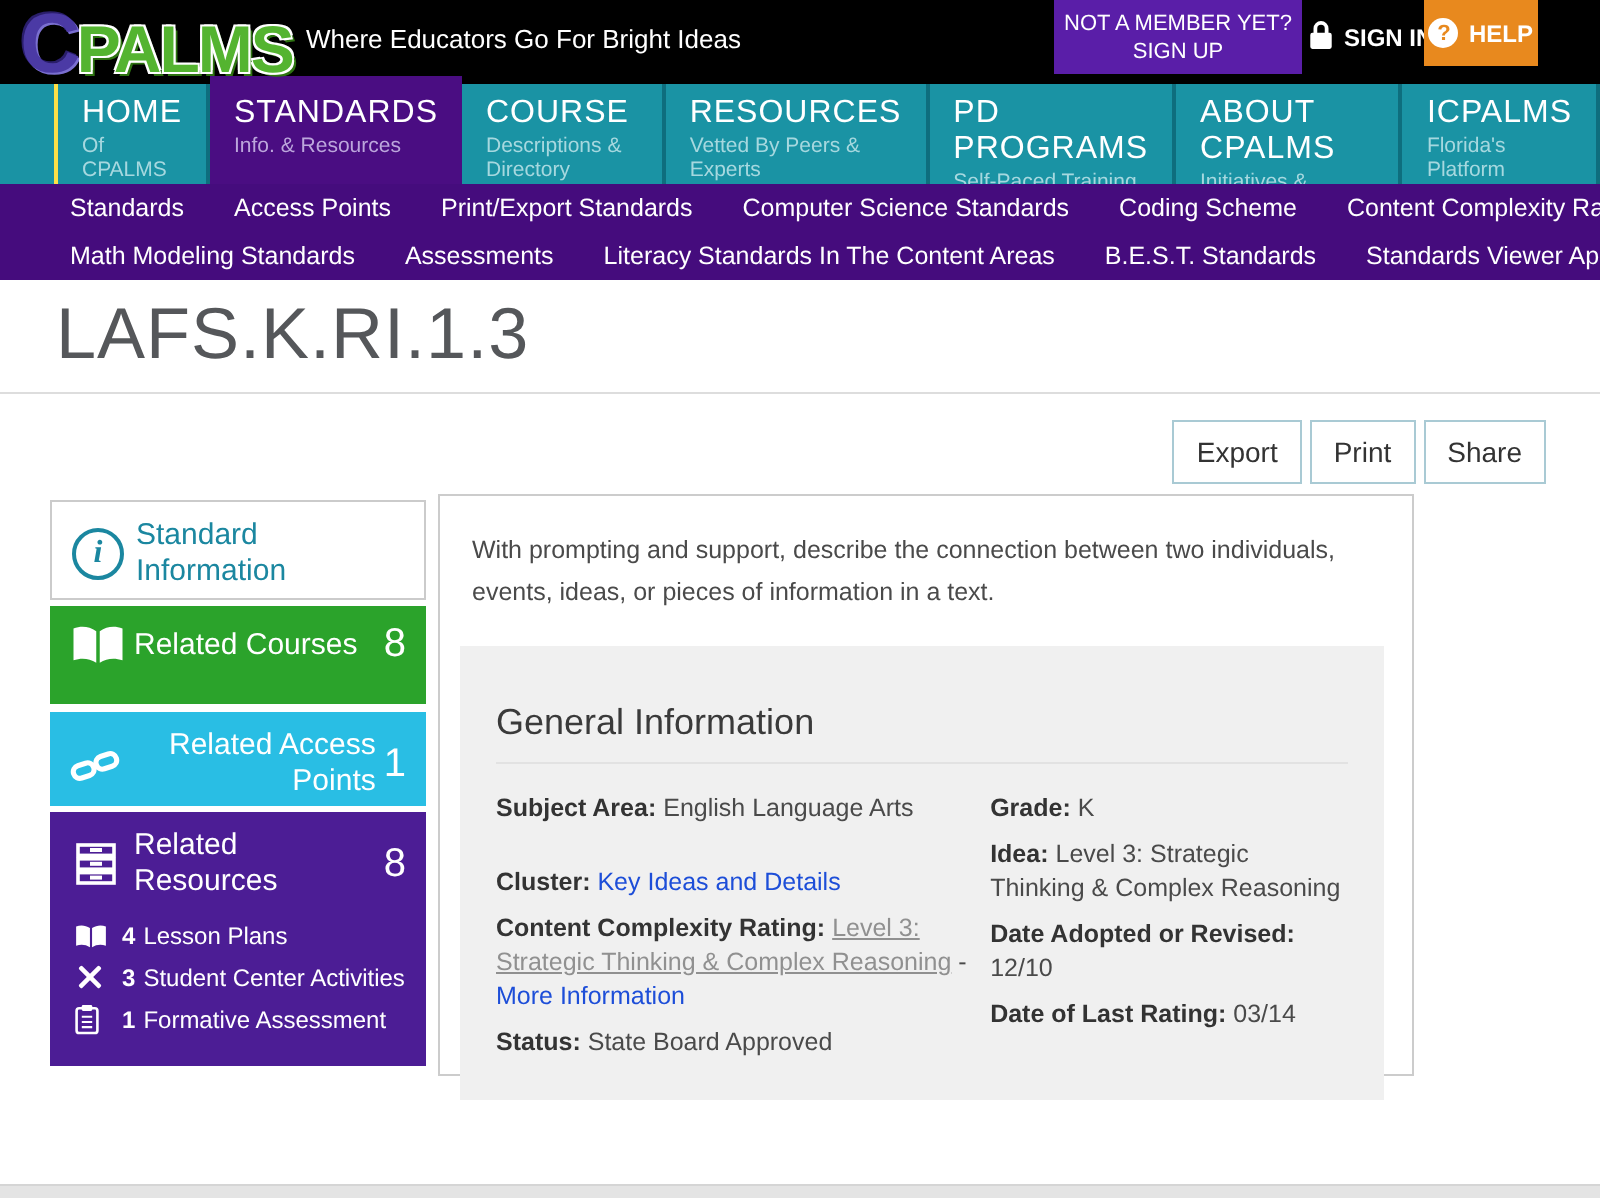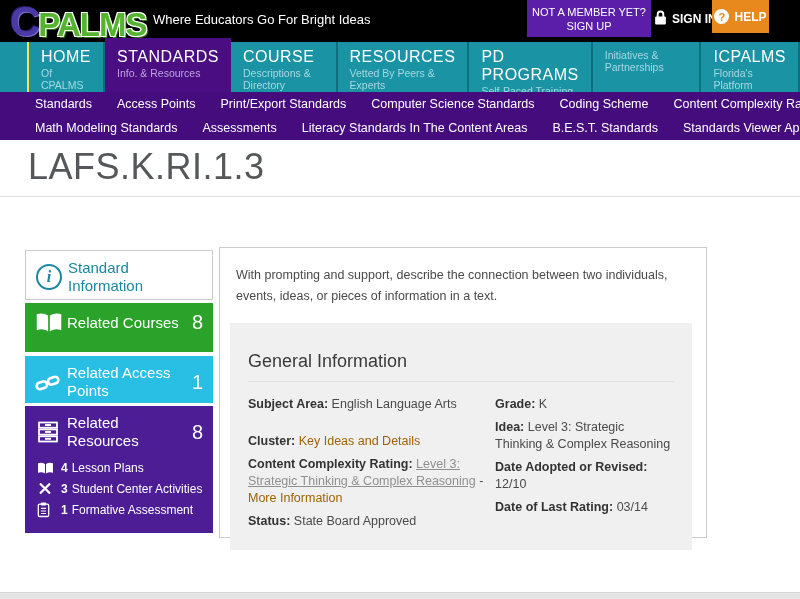--- a/index.html
+++ b/index.html
@@ -51,38 +51,38 @@
   .sb-head { display:flex; align-items:center; padding:8px 10px; }
   .sb-icon { width:32px; flex:0 0 32px; display:flex; align-items:center; }
   .sb-label { flex:1; font-size:15px; line-height:18px; }
   .sb-count { font-size:20px; padding-left:4px; }
   .std-info { top:250px; height:50px; background:#fff; border:1px solid #CBCBCB; color:#1B87A0; }
   .std-info .sb-label { font-size:15px; }
   .info-circle { width:26px; height:26px; border-radius:50%; border:2px solid #1B87A0; color:#1B87A0;
                  font-family:"Liberation Serif", serif; font-style:italic; font-weight:bold; font-size:16px;
                  display:flex; align-items:center; justify-content:center; }
   .courses { top:303px; height:49px; background:#2BA32B; }
-  .access  { top:356px; height:47px; background:#29BEE4; }
+  .access  { top:356px; height:47px; background:#29BEE4;text-align:right; }
   .resources { top:406px; height:127px; background:#4c1d95; }
   .sub-res { display:flex; align-items:center; padding:3px 10px 3px 12px; font-size:12px; }
   .sub-res .sicon { width:24px; flex:0 0 24px; display:flex; align-items:center; }
   .sub-res b { margin-right:4px; }
 
   
   .panel { position:absolute; left:219px; top:247px; width:488px; height:291px; background:#fff; border:1px solid #CCC; }
   .desc { padding:17px 16px 10px 16px; font-size:12.5px; line-height:21px; color:#4A4A4A; }
   .gen-box { margin:6px 14px 0 10px; background:#F0F0F0; padding:28px 18px 14px 18px; }
   .gen-title { font-size:18px; color:#3A3A3A; padding-bottom:9px; border-bottom:1px solid #E2E2E2; margin-bottom:8px; }
   .gen-cols { display:flex; }
   .gen-left { width:58%; padding-right:10px; }
   .gen-right { width:42%; }
   .field { font-size:12.5px; color:#4A4A4A; line-height:17px; margin:6px 0; }
   .field b { color:#333; }
   .gap-top { margin-top:20px; }
-  .link { color:#a16207; cursor:pointer; }
+  .link { color:#1d4ed8; cursor:pointer; }
   .graylink { color:#909090; text-decoration:underline; cursor:pointer; }
 
   .footer-strip { position:absolute; left:0; bottom:0; width:800px; height:7px; background:#E4E4E4; border-top:1px solid #D5D5D5; }
 </style>
 </head>
 <body>
 
 <div id="screen">
 
   <div class="topbar">
@@ -124,20 +124,21 @@
     </div>
     <div class="tab">
       <div class="t">RESOURCES</div>
       <div class="s">Vetted By Peers &amp; Experts</div>
     </div>
     <div class="tab">
       <div class="t">PD PROGRAMS</div>
       <div class="s">Self-Paced Training</div>
     </div>
     <div class="tab">
+      <div class="t">ABOUT CPALMS</div>
       <div class="s">Initiatives &amp; Partnerships</div>
     </div>
     <div class="tab">
       <div class="t">ICPALMS</div>
       <div class="s">Florida's Platform</div>
     </div>
   </div>
 
   <div class="subnav">
     <div class="subrow">
@@ -154,20 +155,23 @@
       <a>Literacy Standards In The Content Areas</a>
       <a>B.E.S.T. Standards</a>
       <a>Standards Viewer App</a>
 
     </div>
   </div>
 
   <div class="page-title">LAFS.K.RI.1.3</div>
   <div class="head-divider"></div>
 
+  <div class="toolbar">
+    <button>Export</button><button>Print</button><button>Share</button>
+  </div>
 
   <div class="side-box std-info">
     <div class="sb-head">
       <div class="sb-icon">
           <span class="info-circle">i</span>
         </div>
       <div class="sb-label">Standard Information</div>
     </div>
   </div>
 

